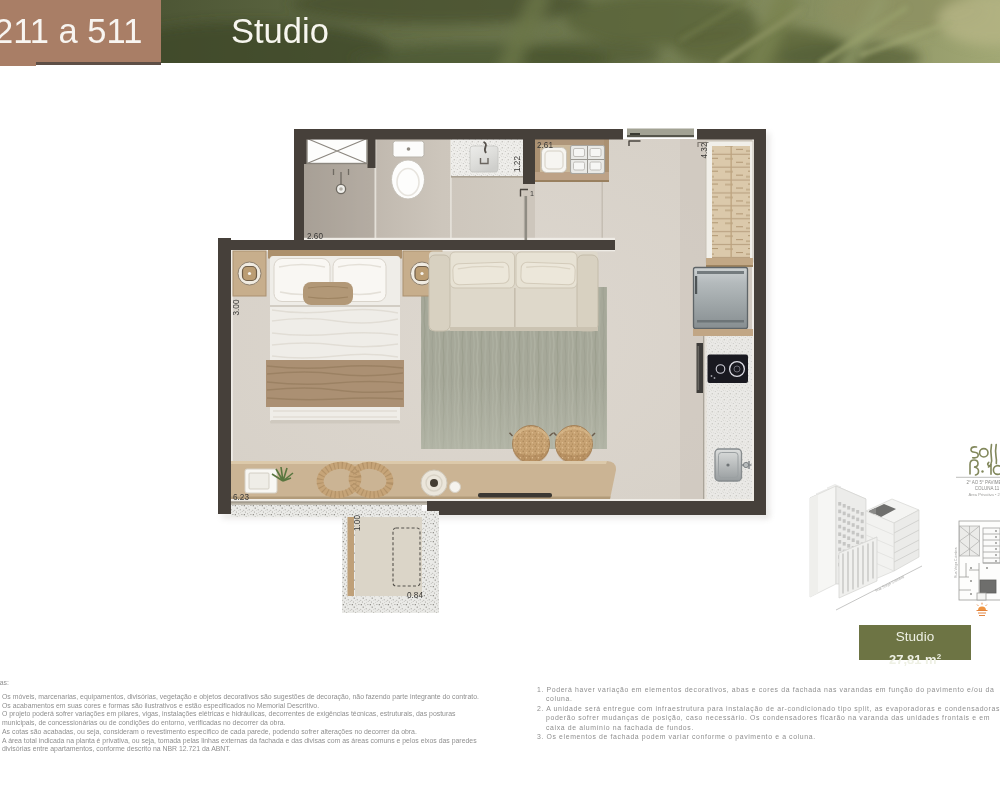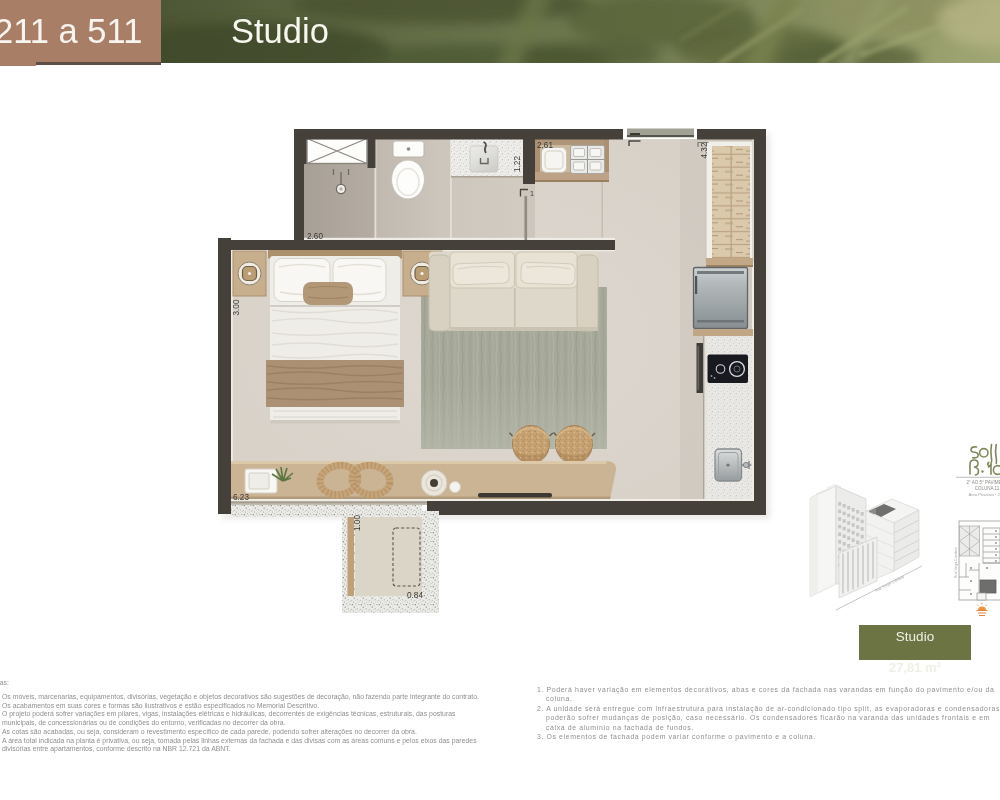--- a/index.html
+++ b/index.html
@@ -617,16 +617,16 @@
 1. Poderá haver variação em elementos decorativos, abas e cores da fachada nas varandas em função do pavimento e/ou da<br>
 <span style="padding-left:9px;"></span>coluna.<br>
 2. A unidade será entregue com infraestrutura para instalação de ar-condicionado tipo split, as evaporadoras e condensadoras<br>
 <span style="padding-left:9px;"></span>poderão sofrer mudanças de posição, caso necessário. Os condensadores ficarão na varanda das unidades frontais e em<br>
 <span style="padding-left:9px;"></span>caixa de alumínio na fachada de fundos.<br>
 3. Os elementos de fachada podem variar conforme o pavimento e a coluna.
 </div>
 
 <div class="abs" style="left:859px;top:625px;width:112px;height:35px;background:#6d7444;color:#eef0e4;text-align:center;">
   <div style="font-size:13.5px;margin-top:4px;">Studio</div>
-  <div style="font-size:13px;font-weight:bold;margin-top:16px;">27,81 m<sup style="font-size:8px;">2</sup></div>
+  <div style="font-size:13px;font-weight:bold;margin-top:8px;">27,81 m<sup style="font-size:8px;">2</sup></div>
 </div>
 
 </div>
 
 </body></html>

